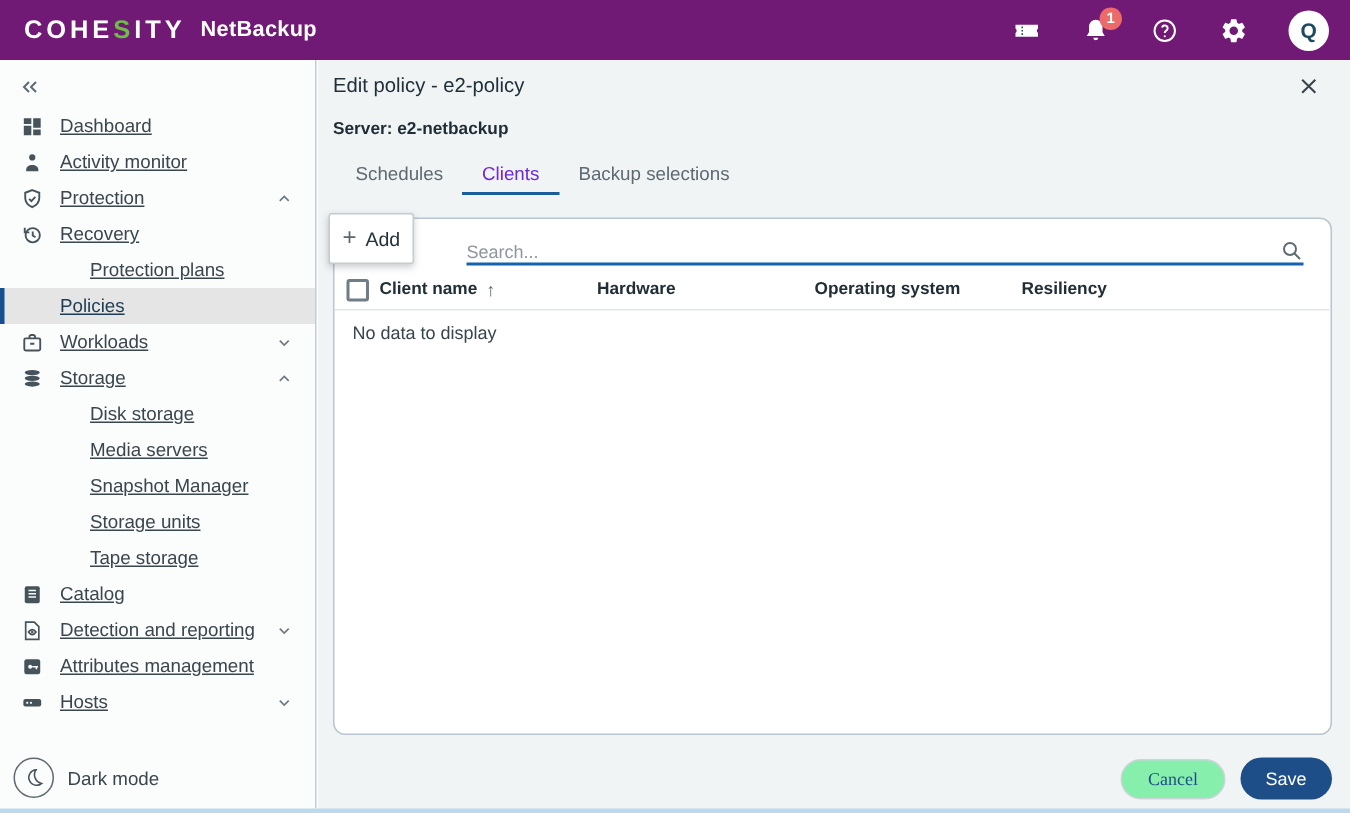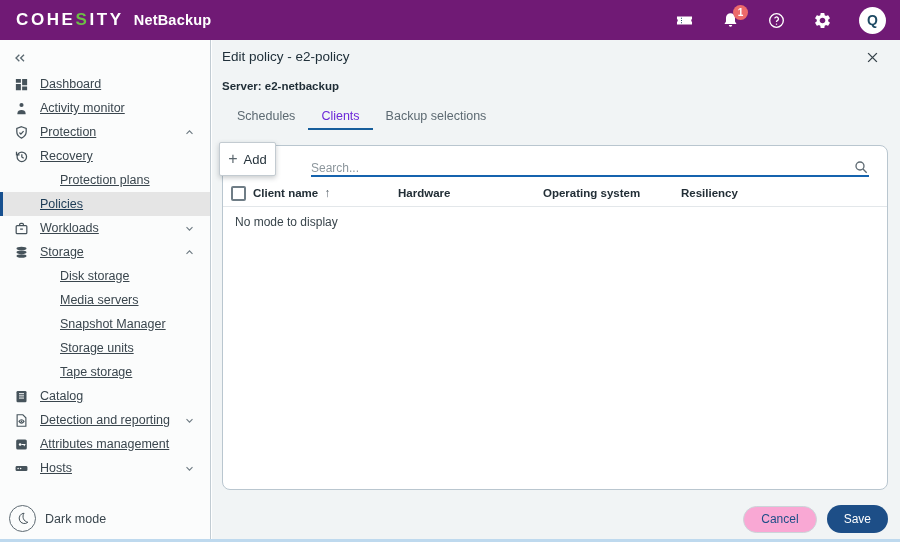--- a/index.html
+++ b/index.html
@@ -80,22 +80,22 @@
   .card-footer { position:absolute; bottom:0; left:0; right:0; height:30px;
     border-top:1px solid #e3e7ea; display:flex; align-items:center; padding:0 14px; }
   .showing { font-size:11.5px; color:#333e45; }
   .pager { margin-left:auto; display:flex; gap:19px; }
   .pg { width:16px; height:16px; color:#b6bfc7; cursor:pointer; }
   .pg svg { width:100%; height:100%; }
 
   
   .dlg-footer { position:absolute; bottom:9px; right:12px; display:flex; gap:10px; align-items:center; }
   .btn-cancel { height:27px; padding:0 17px; border-radius:14px; border:1px solid #ccd4d9;
-    background:#f9a8d4; color:#1d4e87; font-size:12px; cursor:pointer;
-    font-family:Liberation Sans, sans-serif; }
+    background:#86efac; color:#1d4e87; font-size:12px; cursor:pointer;
+    font-family:Liberation Serif, serif; }
   .btn-save { height:28px; padding:0 17px; border-radius:14px; border:none;
     background:#1d4e87; color:#fff; font-size:12px; font-weight:500; cursor:pointer;
     font-family:"Liberation Sans", sans-serif; }
 
   .bottom-strip { position:absolute; bottom:0; left:0; width:900px; height:3px; background:#bed9ee; }
 </style>
 </head>
 <body>
 
 <div class="topbar">
@@ -330,21 +330,21 @@
           <span>Hardware</span>
         </span>
         <span class="th">
           <span>Operating system</span>
         </span>
         <span class="th">
           <span>Resiliency</span>
         </span>
       </div>
 
-    <div class="empty-text">No mode to display</div>
+    <div class="empty-text">No data to display</div>
 
   </section>
 
   <div class="dlg-footer">
     <button class="btn-cancel">Cancel</button>
     <button class="btn-save">Save</button>
   </div>
 </main>
 
 <div class="bottom-strip"></div>

